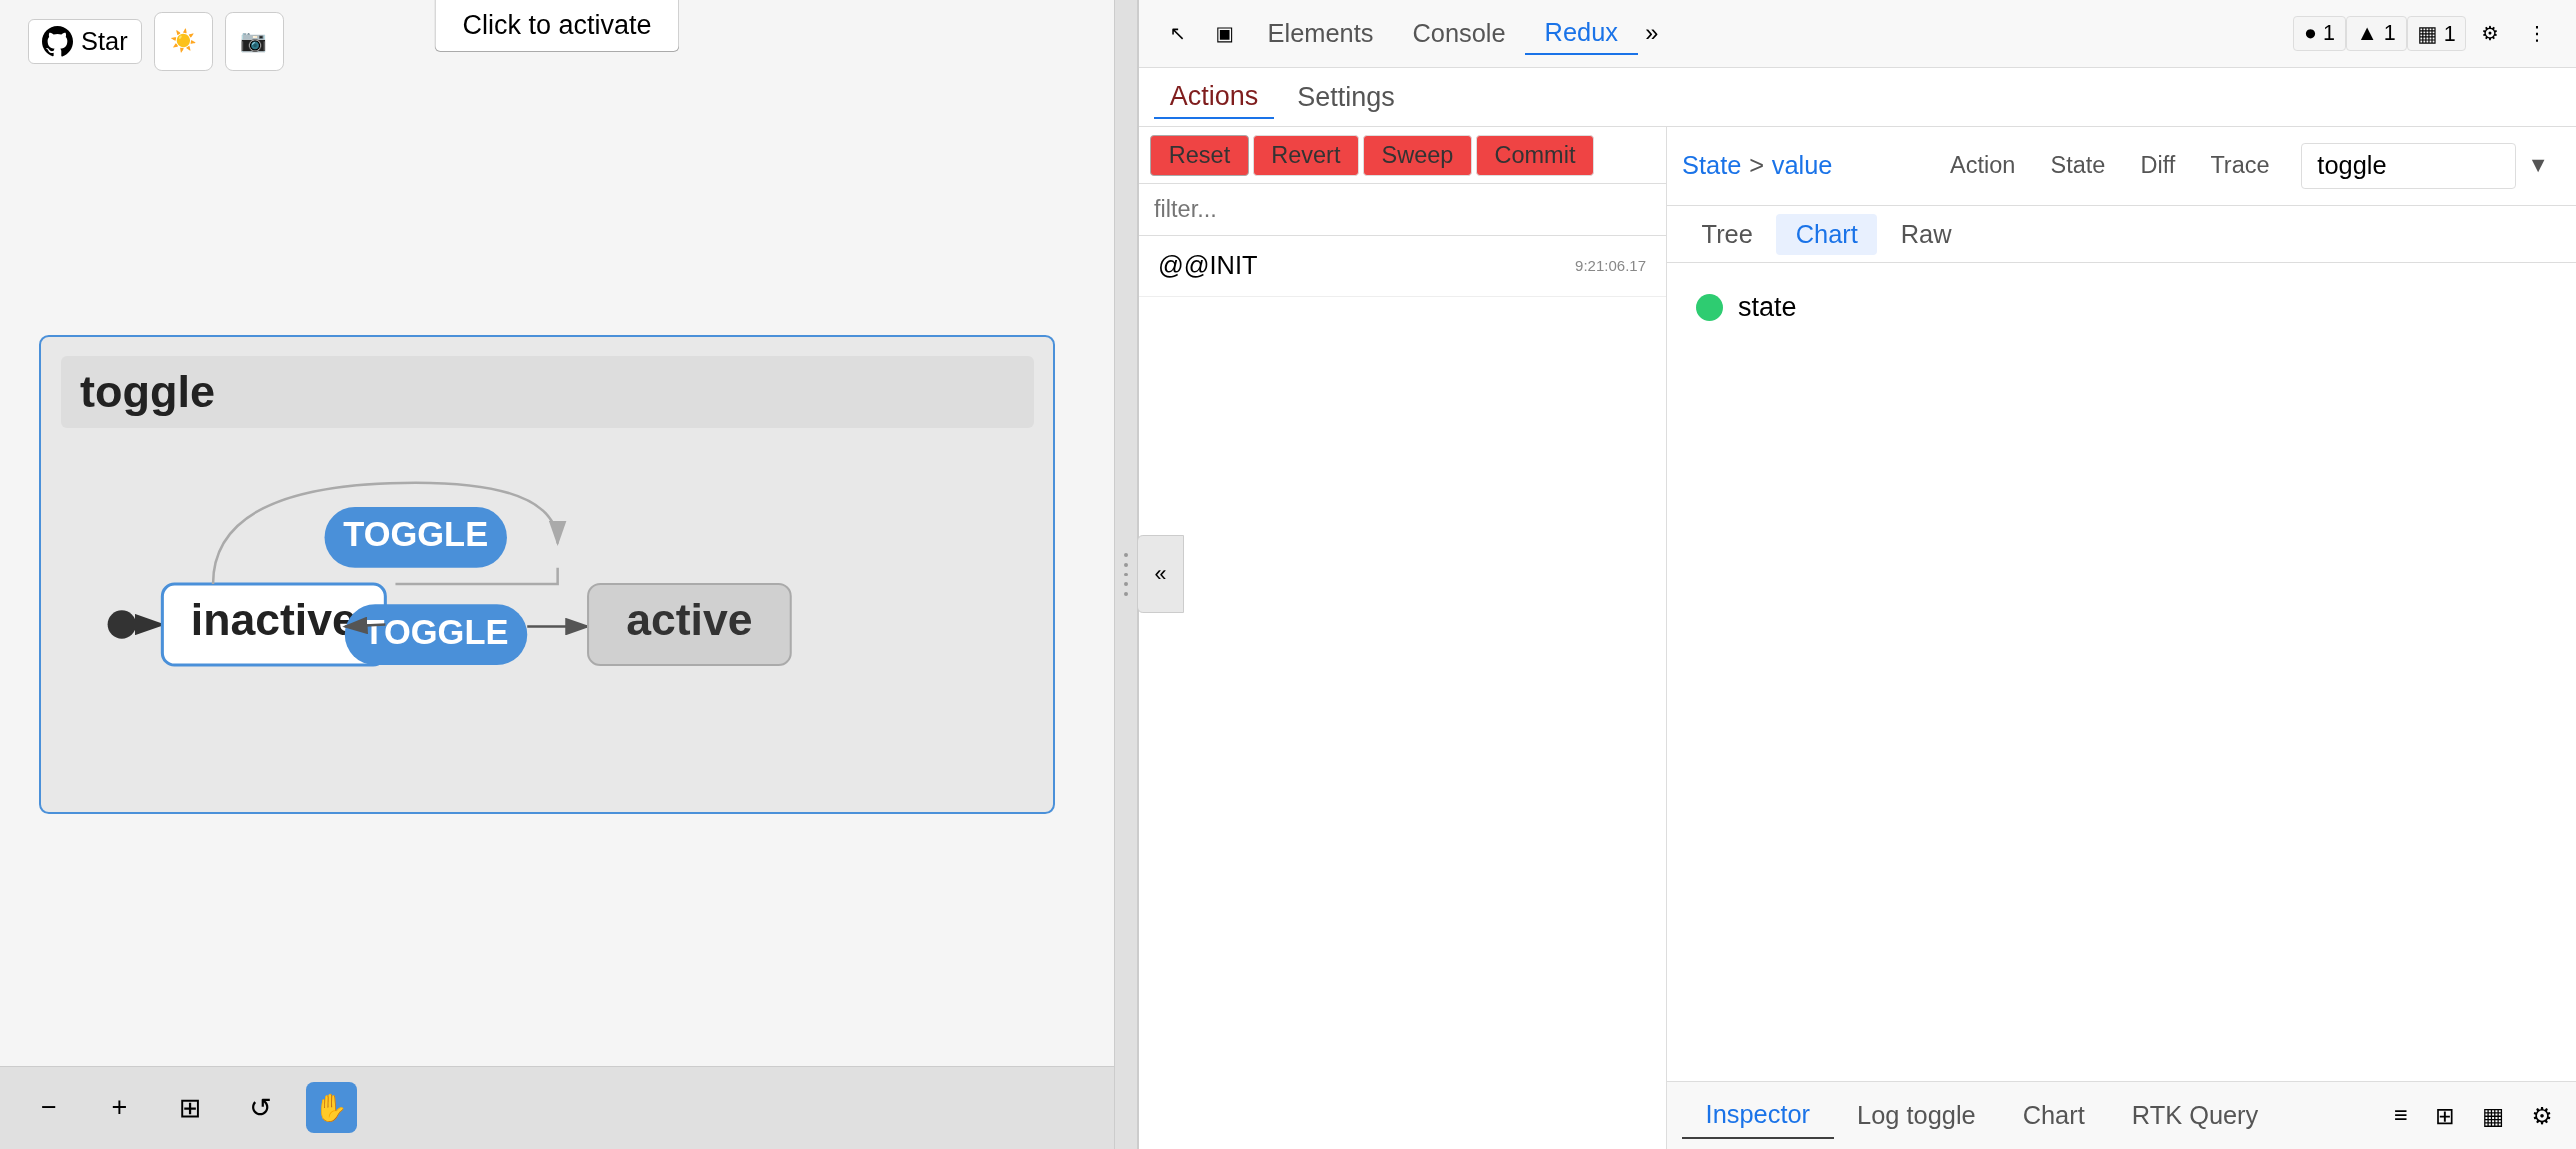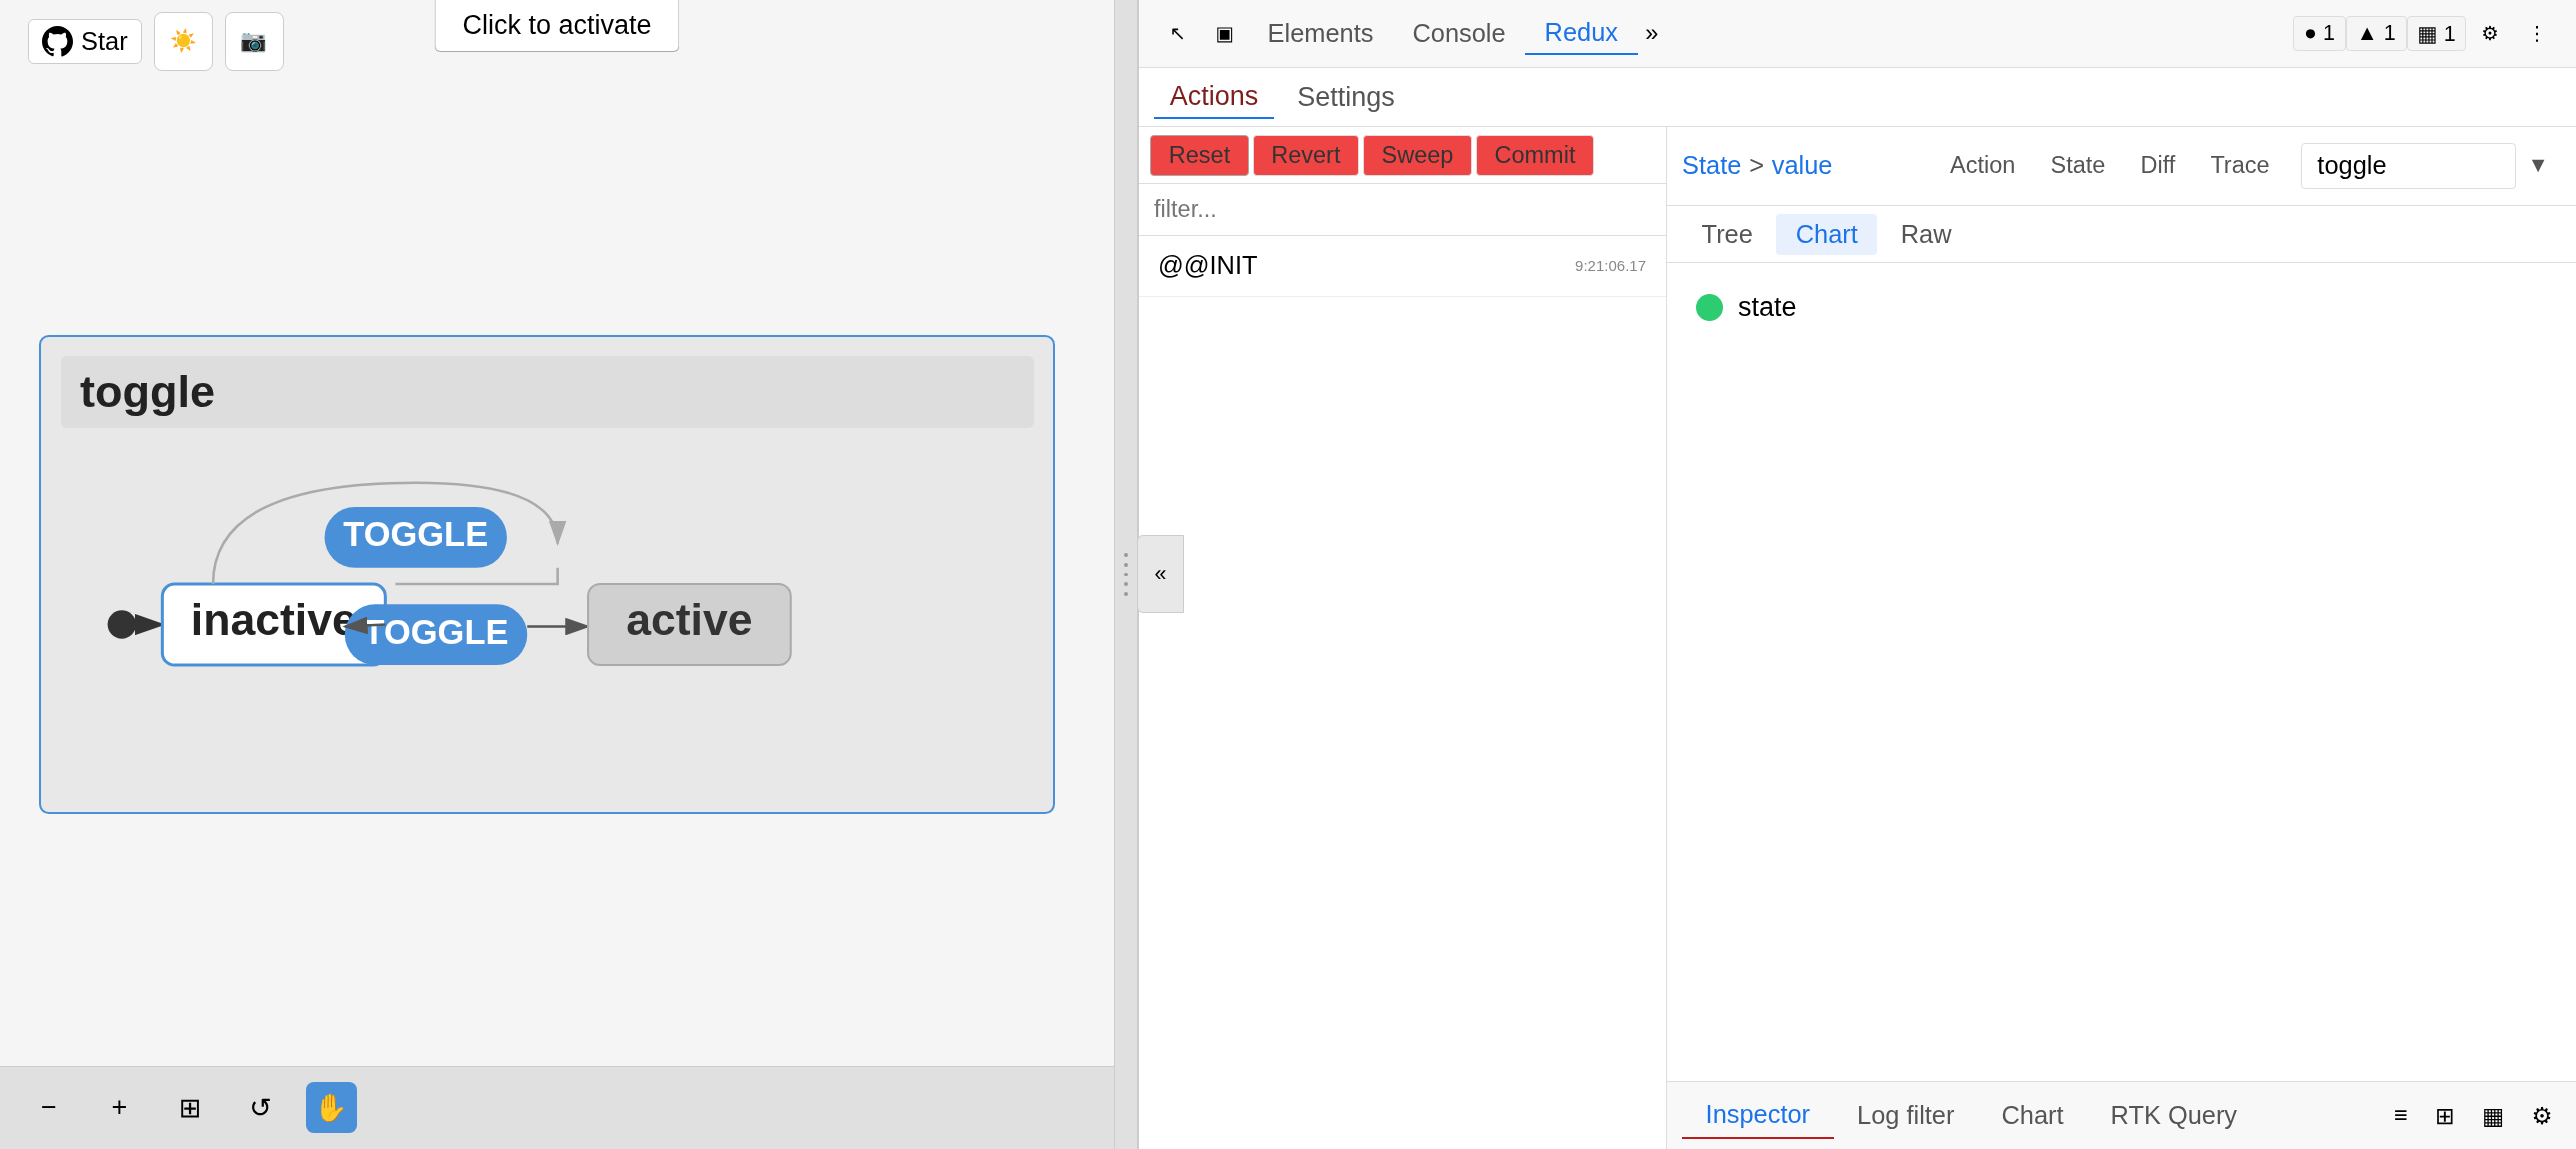--- a/index.html
+++ b/index.html
@@ -424,21 +424,21 @@
       padding: 7.8px 23.5px;
       font-size: 25.4px;
       cursor: pointer;
       border: none;
       background: transparent;
       color: #555;
     }
 
     .bottom-devtool-tab.active {
       color: #1a73e8;
-      border-bottom: 2px solid #b91c1c;
+      border-bottom: 2px solid #404040;
     }
 
     .bottom-devtool-icons {
       margin-left: auto;
       display: flex;
       gap: 11.7px;
     }
 
     .bottom-devtool-icon {
       font-size: 23.5px;
@@ -652,21 +652,21 @@
           <div class="state-circle"></div>
           <span>state</span>
         </div>
       </div>
 
       <div id="devtools-bottom">
         <button class="bottom-devtool-tab active">
           <span>Inspector</span>
         </button>
         <button class="bottom-devtool-tab">
-          <span>Log filter</span>
+          <span>Log toggle</span>
         </button>
         <button class="bottom-devtool-tab">
           <span>Chart</span>
         </button>
         <button class="bottom-devtool-tab">
           <span>RTK Query</span>
         </button>
         <div class="bottom-devtool-icons">
           <span class="bottom-devtool-icon">≡</span>
           <span class="bottom-devtool-icon">⊞</span>

